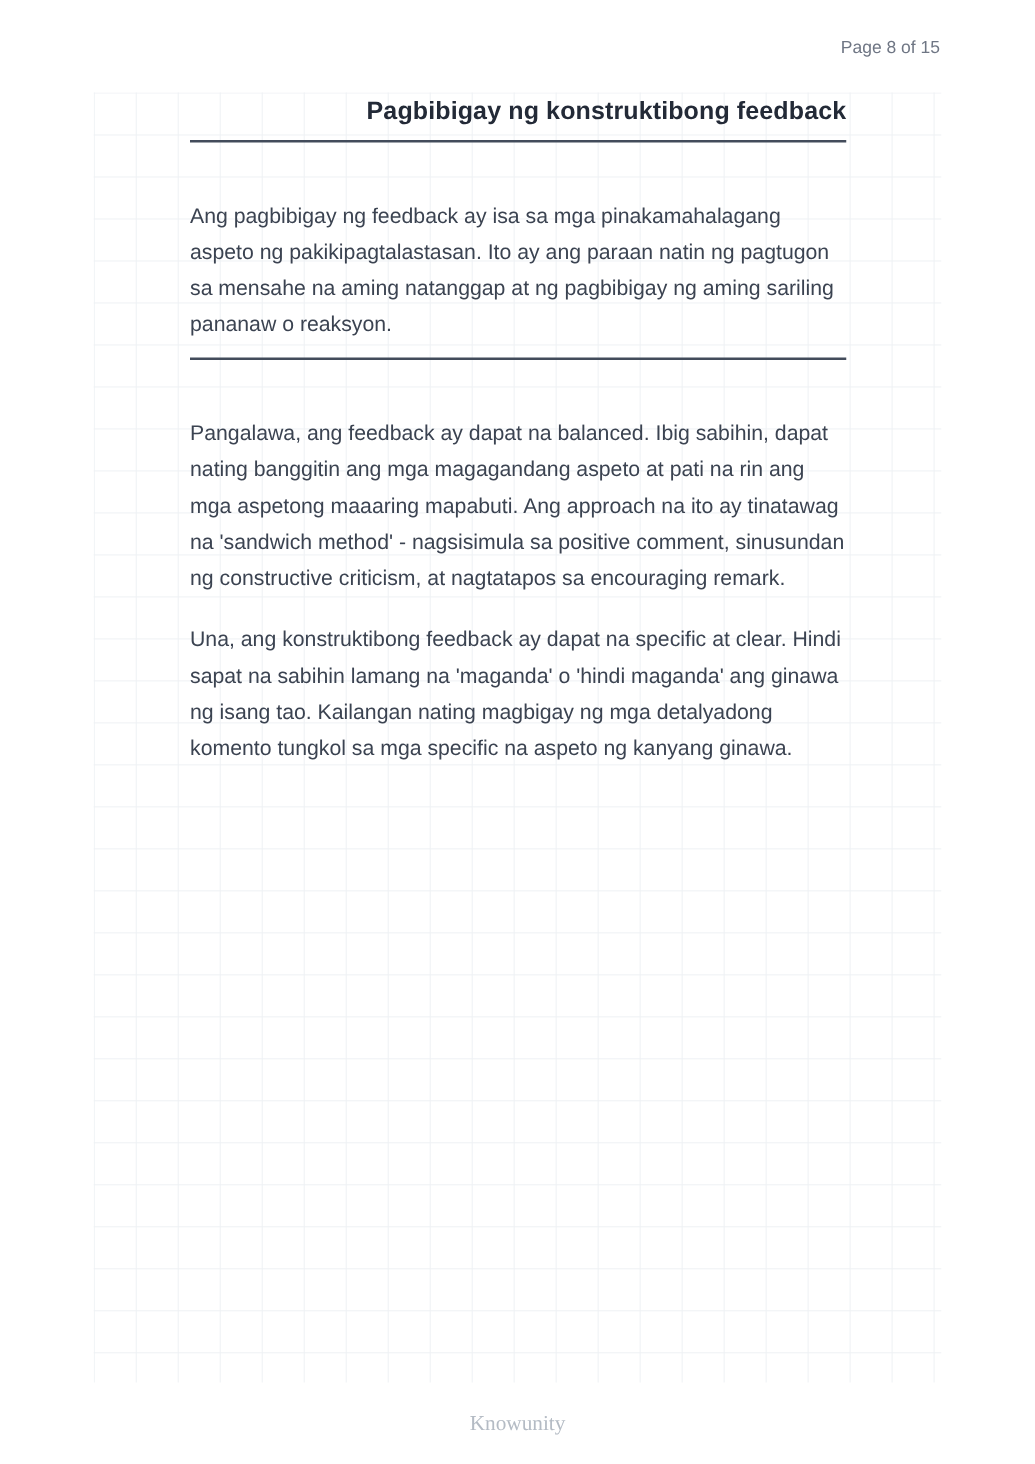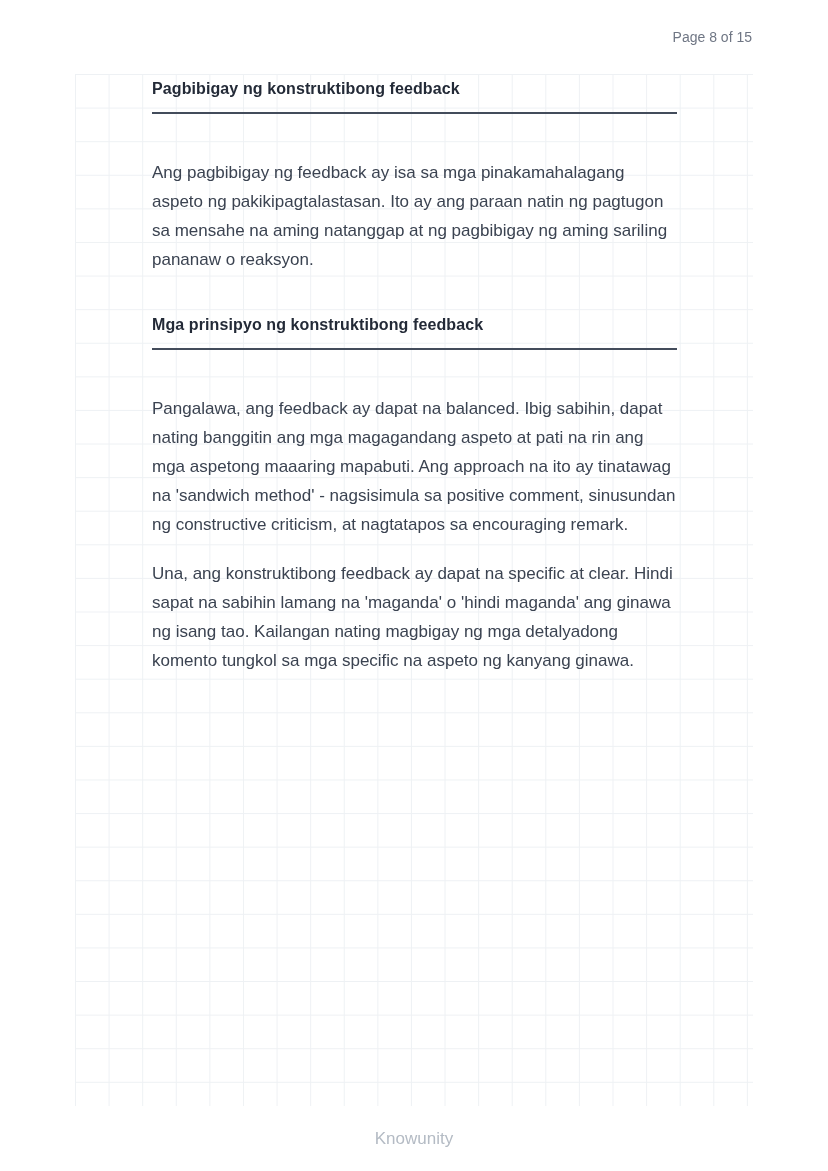--- a/index.html
+++ b/index.html
@@ -37,26 +37,27 @@
   .content {
     position: absolute;
     left: 152px;
     top: 78px;
     width: 525px;
     color: #3b4351;
     font-size: 17px;
     line-height: 29px;
   }
   .section-title {
-    font-size: 16px;
+    font-size: 20px;
     line-height: 22px;
     font-weight: bold;
     color: #232a37;
     margin: 0;
     letter-spacing: 0.1px;
+    text-align: right;
   }
   .section-title.second {
     margin-top: 40px;
   }
   .rule {
     border: none;
     border-top: 2px solid #434c5b;
     margin: 12px 0 0 0;
   }
   .para {
@@ -82,39 +83,39 @@
     color: #232a37;
   }
   .footer-brand {
     position: absolute;
     left: 0;
     right: 0;
     bottom: 22px;
     text-align: center;
     color: #b4bbc4;
     font-size: 17px;
+    font-family: Liberation Serif, serif;
   }
 </style>
 </head>
 <body>
 
 <div class="grid-overlay"></div>
 
 <div class="page-indicator">Page 8 of 15</div>
 
 <div class="content">
 
   <h2 class="section-title">Pagbibigay ng konstruktibong feedback</h2>
   <hr class="rule">
 
   <p class="para">Ang pagbibigay ng feedback ay isa sa mga pinakamahalagang aspeto ng pakikipagtalastasan. Ito ay ang paraan natin ng pagtugon sa mensahe na aming natanggap at ng pagbibigay ng aming sariling pananaw o reaksyon.</p>
 
 
 
-  <h2 class="section-title second">Mga prinsipyo ng konstruktibong feedback</h2>
   <hr class="rule">
 
   <p class="para">Pangalawa, ang feedback ay dapat na balanced. Ibig sabihin, dapat nating banggitin ang mga magagandang aspeto at pati na rin ang mga aspetong maaaring mapabuti. Ang approach na ito ay tinatawag na 'sandwich method' - nagsisimula sa positive comment, sinusundan ng constructive criticism, at nagtatapos sa encouraging remark.</p>
 
   <p class="para">Una, ang konstruktibong feedback ay dapat na specific at clear. Hindi sapat na sabihin lamang na 'maganda' o 'hindi maganda' ang ginawa ng isang tao. Kailangan nating magbigay ng mga detalyadong komento tungkol sa mga specific na aspeto ng kanyang ginawa.</p>
 
 
 </div>
 
 <div class="footer-brand">Knowunity</div>

